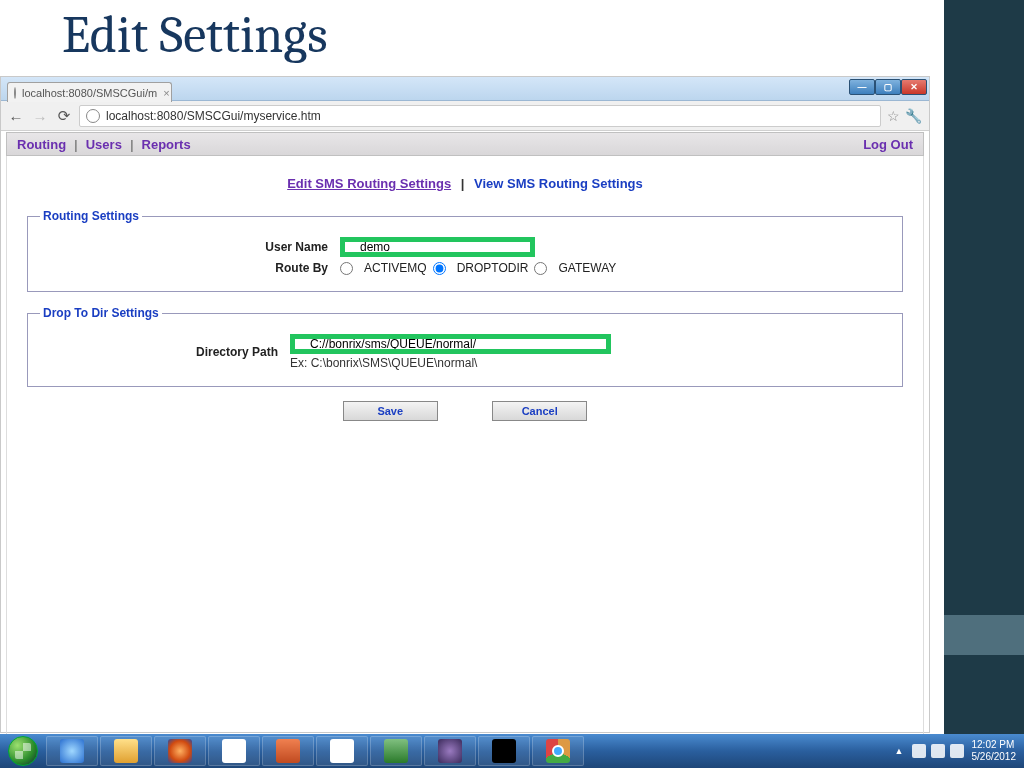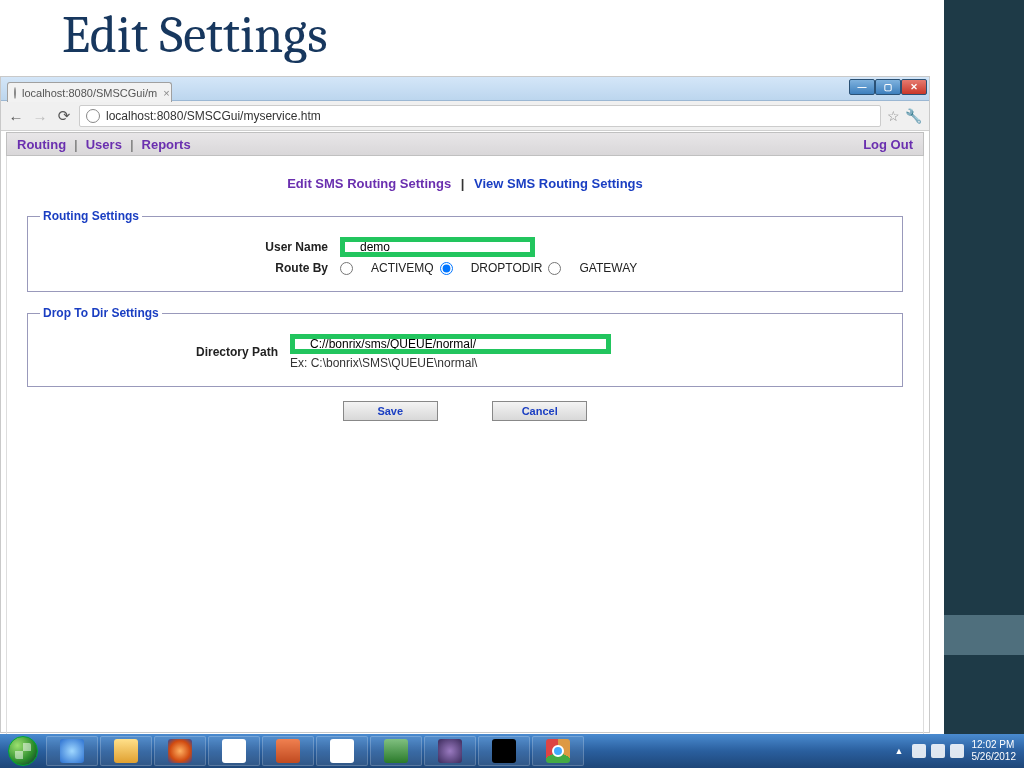--- a/index.html
+++ b/index.html
@@ -25,30 +25,30 @@
   .star { color: #888; font-size: 14px; cursor: pointer; }
   .wrench { color: #666; font-size: 14px; cursor: pointer; }
   
   .page { position: absolute; top: 55px; left: 0; right: 0; bottom: 0; padding: 0 5px; }
   .menubar { height: 24px; background: linear-gradient(#e8e6e8,#d9d7d9); border: 1px solid #c0c0c0; display: flex; align-items: center; padding: 0 10px; font-size: 13px; font-weight: bold; }
   .menubar a { color: #6a2faf; text-decoration: none; cursor: pointer; }
   .menubar .sep { color: #888; margin: 0 8px; }
   .menubar .logout { margin-left: auto; color: #6a2faf; }
   .content { border: 1px solid #ddd; border-top: none; height: 620px; padding: 20px 0 0 0; }
   .sublinks { text-align: center; font-size: 13px; font-weight: bold; margin-bottom: 18px; }
-  .sublinks .edit { color: #6a2faf; }
+  .sublinks .edit { color: #6a2faf; text-decoration: underline; }
   .sublinks .sep2 { color: #333; margin: 0 6px; }
   .sublinks .view { color: #1a3ec2; cursor: pointer; }
   fieldset { margin: 0 20px 14px 20px; border: 1px solid #99b; padding: 10px 12px 12px 12px; }
   legend { color: #1a3ec2; font-size: 12px; font-weight: bold; padding: 0 3px; }
   .row { display: flex; align-items: center; margin: 4px 0; }
   .lbl { width: 300px; text-align: right; font-size: 12px; font-weight: bold; color: #222; padding-right: 12px; }
   .val input[type=text] { height: 20px; font-size: 12px; padding: 1px 15px; border: 5px solid #22c55e; }
   .radios { font-size: 12px; color: #222; display: flex; gap: 6px; align-items: center; }
-  .radios label { display: flex; align-items: center; gap: 18px; }
+  .radios label { display: flex; align-items: center; gap: 11px; }
   .lbl2 { width: 250px; text-align: right; font-size: 12px; font-weight: bold; color: #222; padding-right: 12px; }
   .hint { font-size: 12px; color: #333; margin-top: 2px; }
   .btnrow { text-align: center; }
   .btn { width: 95px; height: 20px; background: linear-gradient(#f4f4f4,#d8d8d8); border: 1px solid #888; font-size: 11px; font-weight: bold; color: #1a3ec2; cursor: pointer; margin: 0 25px; }
   
   .taskbar { position: absolute; bottom: 0; left: 0; width: 1024px; height: 34px; background: linear-gradient(#4a8bd0,#2a5f9e 50%,#1e4678); display: flex; align-items: center; }
   .start { width: 46px; height: 34px; display: flex; align-items: center; justify-content: center; }
   .orb { width: 30px; height: 30px; border-radius: 50%; background: radial-gradient(circle at 30% 30%, #9be06f, #2a8a2a 60%, #123); border: 1px solid #0a3; position: relative; }
   .orb::after { content: ""; position: absolute; inset: 6px; background: conic-gradient(#fff 0 90deg, transparent 90deg 180deg, #fff 180deg 270deg, transparent 270deg); border-radius: 2px; opacity: 0.5; }
   .tbtn { width: 52px; height: 30px; margin-right: 2px; background: rgba(255,255,255,0.08); border: 1px solid rgba(255,255,255,0.2); border-radius: 2px; display: flex; align-items: center; justify-content: center; }

